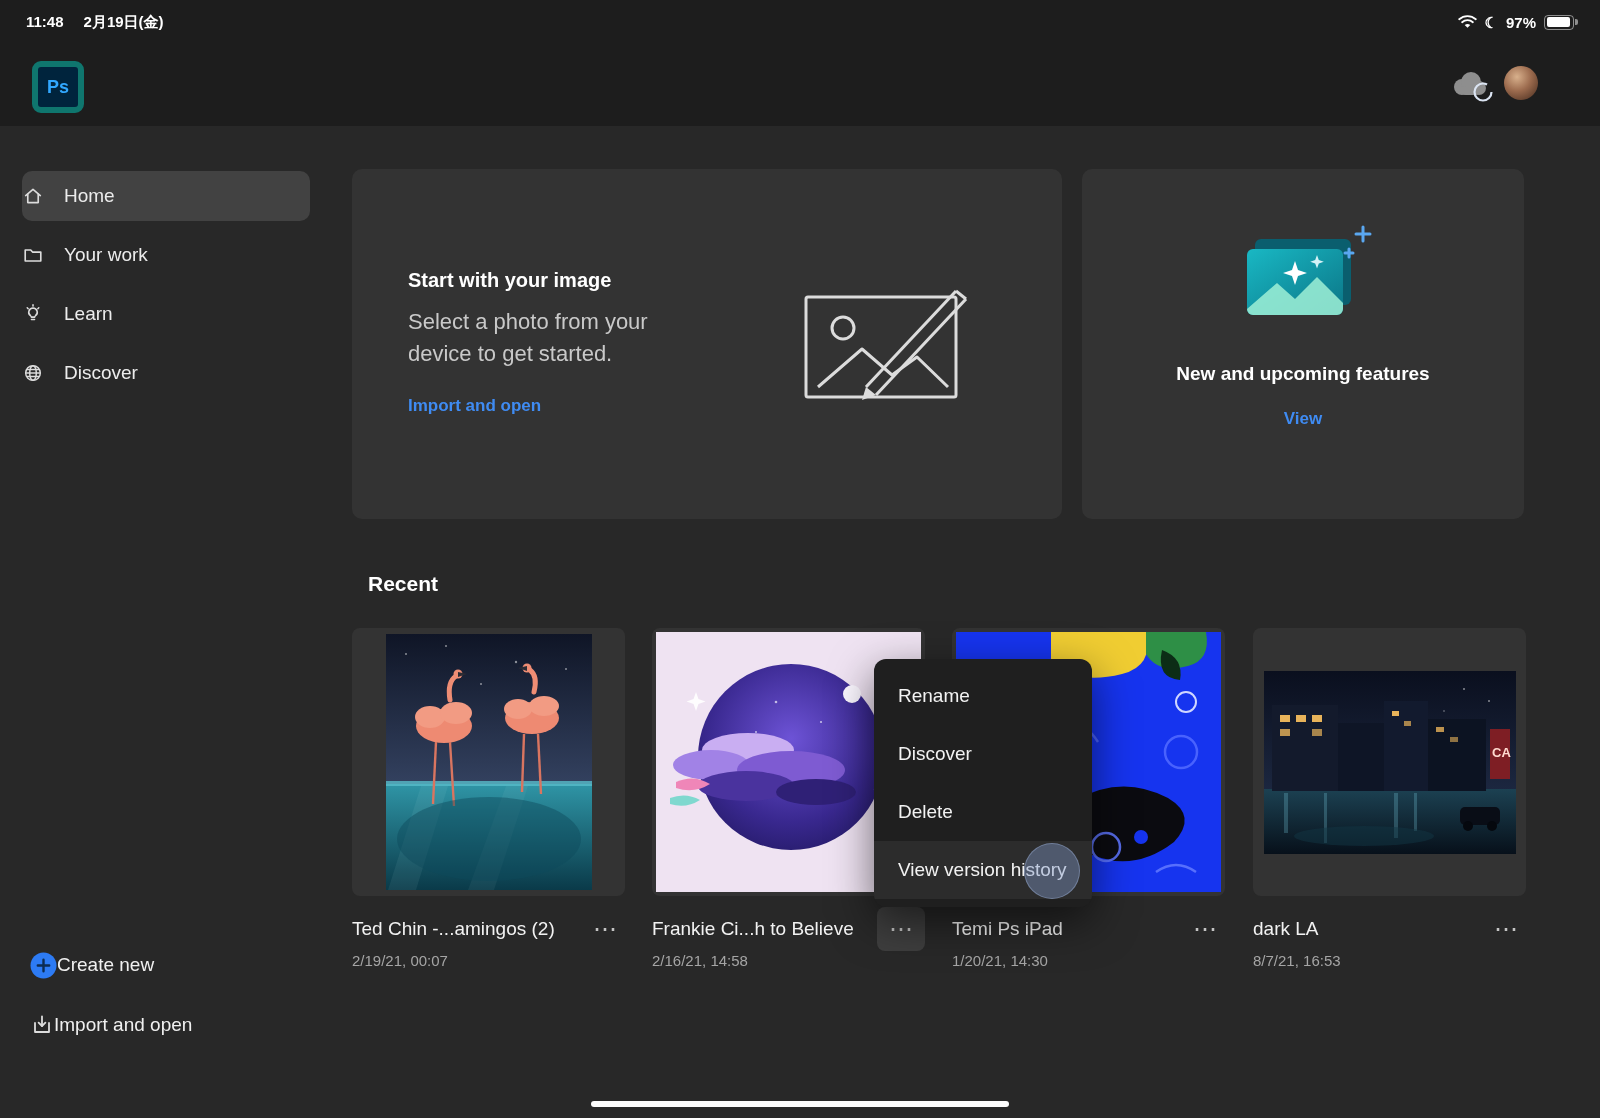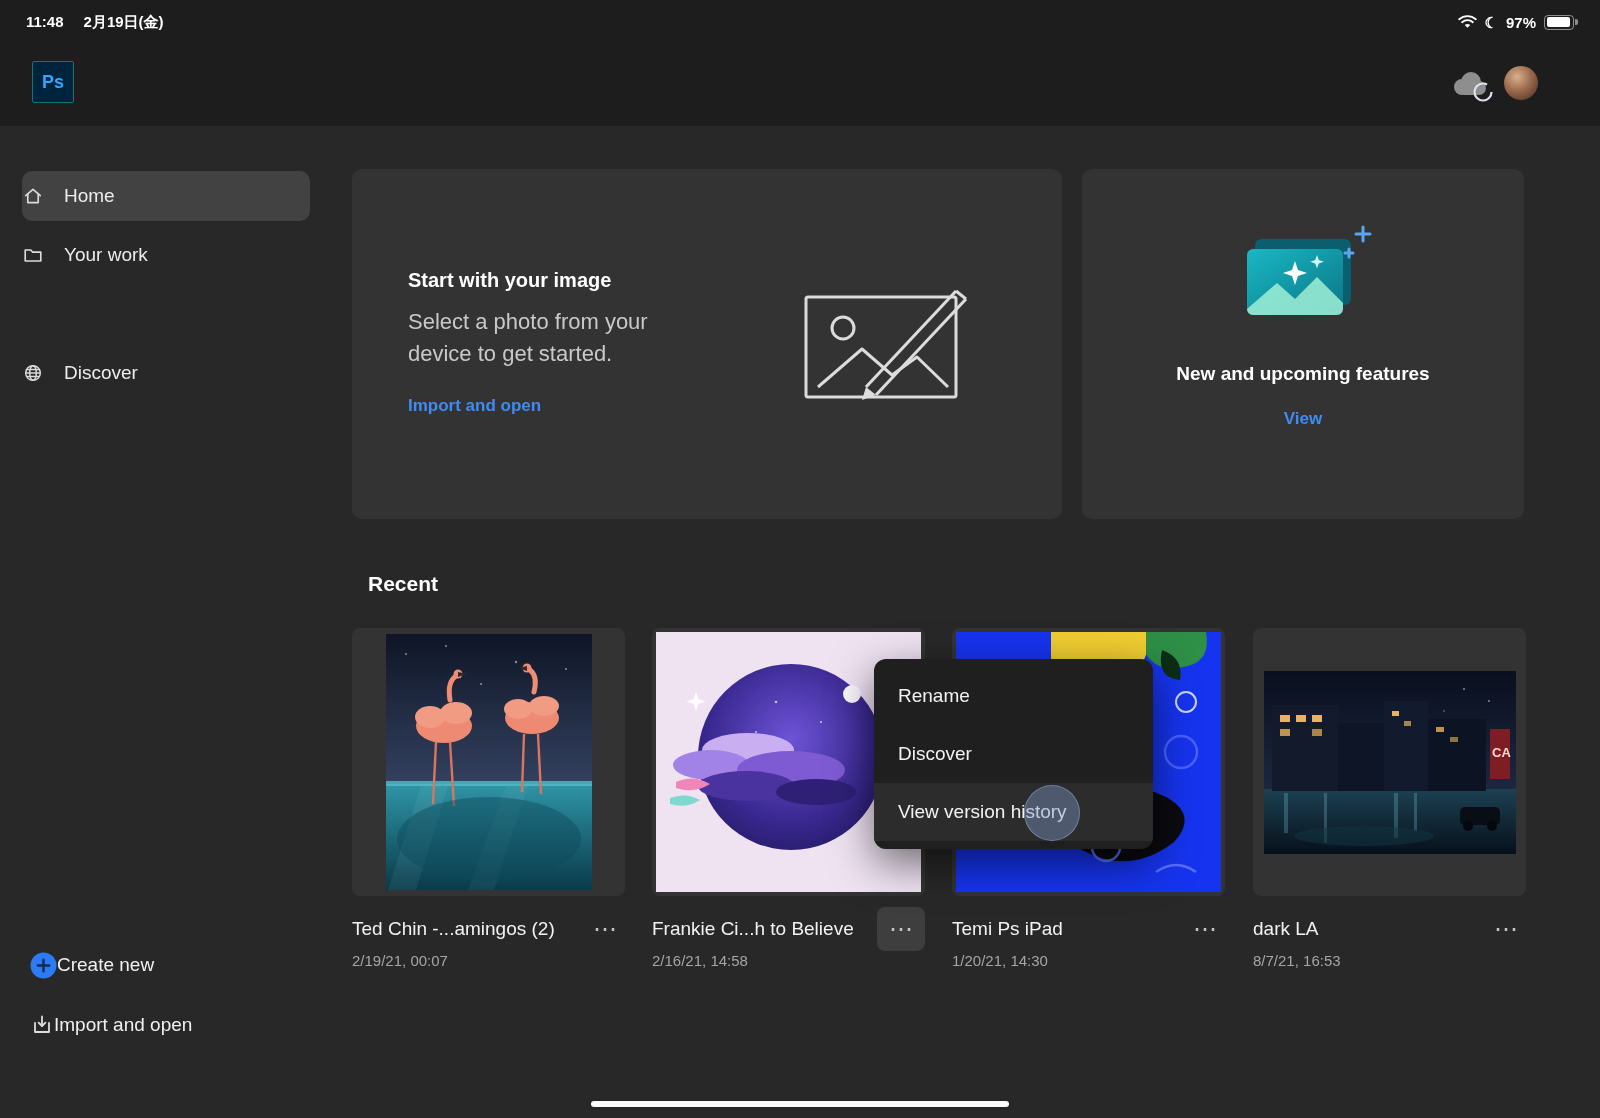--- a/index.html
+++ b/index.html
@@ -10,22 +10,22 @@
   .chrome{position:absolute;left:0;top:0;right:0;height:126px;background:#1d1d1d}
   .status{position:absolute;top:0;left:0;right:0;height:32px;display:flex;justify-content:space-between;
           align-items:center;padding:6px 26px 0;font-size:15px;font-weight:700;color:#fff}
   .status-left{display:flex;gap:20px}
   .status-right{display:flex;align-items:center;gap:8px}
   .moon-glyph{font-size:15px;line-height:1;color:#fff}
   .battery{position:relative;width:28px;height:13px;border:1px solid rgba(255,255,255,.5);border-radius:4px;display:inline-block}
   .battery-fill{position:absolute;left:1.5px;top:1.5px;bottom:1.5px;right:3px;background:#fff;border-radius:2px}
   .battery:after{content:"";position:absolute;right:-4.5px;top:3px;width:2.5px;height:6px;
                  background:rgba(255,255,255,.5);border-radius:0 2px 2px 0}
-  .ps-logo{position:absolute;left:32px;top:61px;width:40px;height:40px;border-radius:2px;background:#00243d;
-           border:1px solid #0f766e;color:#31a8ff;display:flex;align-items:center;justify-content:center;
+  .ps-logo{position:absolute;left:32px;top:61px;width:40px;height:40px;border-radius:9px;background:#00243d;
+           border:6px solid #0f766e;color:#31a8ff;display:flex;align-items:center;justify-content:center;
            font-weight:700;font-size:18px}
   .cloud-sync{position:absolute;right:106px;top:70px}
   .avatar{position:absolute;right:62px;top:66px;width:34px;height:34px;border-radius:50%;
           background:radial-gradient(circle at 38% 32%,#d8b08c 0%,#9c6b4e 45%,#43291c 100%);cursor:pointer}
 
   
   .nav-item{position:absolute;left:22px;width:288px;height:50px;border-radius:10px;display:flex;align-items:center;
             gap:20px;font-size:19px;color:#ececec;cursor:pointer;box-sizing:border-box}
   .nav-item.active{background:#424242}
   .side-foot{position:absolute;left:30px;height:42px;display:flex;align-items:center;
@@ -50,21 +50,21 @@
   .thumb{height:268px;background:#333;border-radius:8px;display:flex;align-items:center;justify-content:center;
          overflow:hidden;cursor:pointer}
   .doc-row{display:flex;align-items:center;justify-content:space-between;margin-top:12px;height:42px}
   .doc-title{flex:1;min-width:0;overflow:hidden;white-space:nowrap;font-size:19px;color:#f2f2f2}
   .more{background:none;border:none;color:#c4c4c4;font-size:24px;line-height:1;padding:4px 8px;cursor:pointer;
         border-radius:8px;font-family:inherit;flex:0 0 auto}
   .more.open{background:#3e3e3e;padding:10px 12px}
   .doc-date{margin-top:2px;font-size:15px;color:#a5a5a5}
 
   
-  .menu{position:absolute;left:874px;top:659px;width:279px;background:#1f1f1f;border-radius:12px;padding:8px 0;
+  .menu{position:absolute;left:874px;top:659px;width:218px;background:#1f1f1f;border-radius:12px;padding:8px 0;
         box-shadow:0 14px 44px rgba(0,0,0,.55);overflow:hidden;z-index:10}
   .menu-item{position:relative;height:58px;display:flex;align-items:center;padding-left:24px;font-size:19px;
              color:#f2f2f2;cursor:pointer}
   .menu-item.pressed{background:#2c2c2c}
   .touch-ring{position:absolute;left:150px;top:2px;width:54px;height:54px;border-radius:50%;
               background:rgba(128,152,200,.42);border:1px solid rgba(175,198,240,.35)}
 
   .home-indicator{position:absolute;left:50%;bottom:11px;transform:translateX(-50%);width:418px;height:6px;
                   border-radius:3px;background:#fcfcfc;cursor:pointer}
   svg{display:block}
@@ -116,20 +116,30 @@
       <path d="M4 11.5 L12 4.8 L20 11.5"></path>
         <path d="M6.3 9.8 V19.2 H17.7 V9.8"></path>
     </svg>
     <span>Home</span>
   </div>
   <div class="nav-item" style="top:230px">
     <svg width="22" height="22" viewBox="0 0 24 24" fill="none" stroke="#dcdcdc" stroke-width="1.8" stroke-linejoin="round">
       <path d="M3.5 7.5 V18.5 H20.5 V8.8 H11.5 L9.5 6.5 H3.5 Z"></path>
     </svg>
     <span>Your work</span>
+  </div>
+  <div class="nav-item" style="top:289px">
+    <svg width="22" height="22" viewBox="0 0 24 24" fill="none" stroke="#dcdcdc" stroke-width="1.7" stroke-linecap="round" stroke-linejoin="round">
+      <path d="M12 5.4 a4.7 4.7 0 0 1 2.7 8.5 c-.5.4-.8.9-.8 1.5 h-3.8 c0-.6-.3-1.1-.8-1.5 A4.7 4.7 0 0 1 12 5.4 Z"></path>
+      <path d="M10.3 17.9 h3.4"></path>
+        <path d="M12 2 v1.4"></path>
+        <path d="M5.7 5.2 l1 1"></path>
+        <path d="M18.3 5.2 l-1 1"></path>
+    </svg>
+    <span>Learn</span>
   </div>
   <div class="nav-item" style="top:348px">
     <svg width="22" height="22" viewBox="0 0 24 24" fill="none" stroke="#dcdcdc" stroke-width="1.6">
       <circle cx="12" cy="12" r="8"></circle>
         <ellipse cx="12" cy="12" rx="3.6" ry="8"></ellipse>
       <path d="M4.3 12 h15.4"></path>
         <path d="M5.4 8.2 h13.2"></path>
         <path d="M5.4 15.8 h13.2"></path>
     </svg>
     <span>Discover</span>
@@ -370,20 +380,21 @@
     <div class="doc-row">
       <span class="doc-title">dark LA</span>
       <button class="more">⋯</button>
     </div>
     <div class="doc-date">8/7/21, 16:53</div>
   </div>
 
   <div class="menu">
     <div class="menu-item">Rename</div>
     <div class="menu-item">Discover</div>
+    <div class="menu-item">Delete</div>
     <div class="menu-item pressed">
       <span>View version history</span>
       <span class="touch-ring"></span>
     </div>
   </div>
 
   <div class="home-indicator"></div>
 </div>
 
 </body></html>

